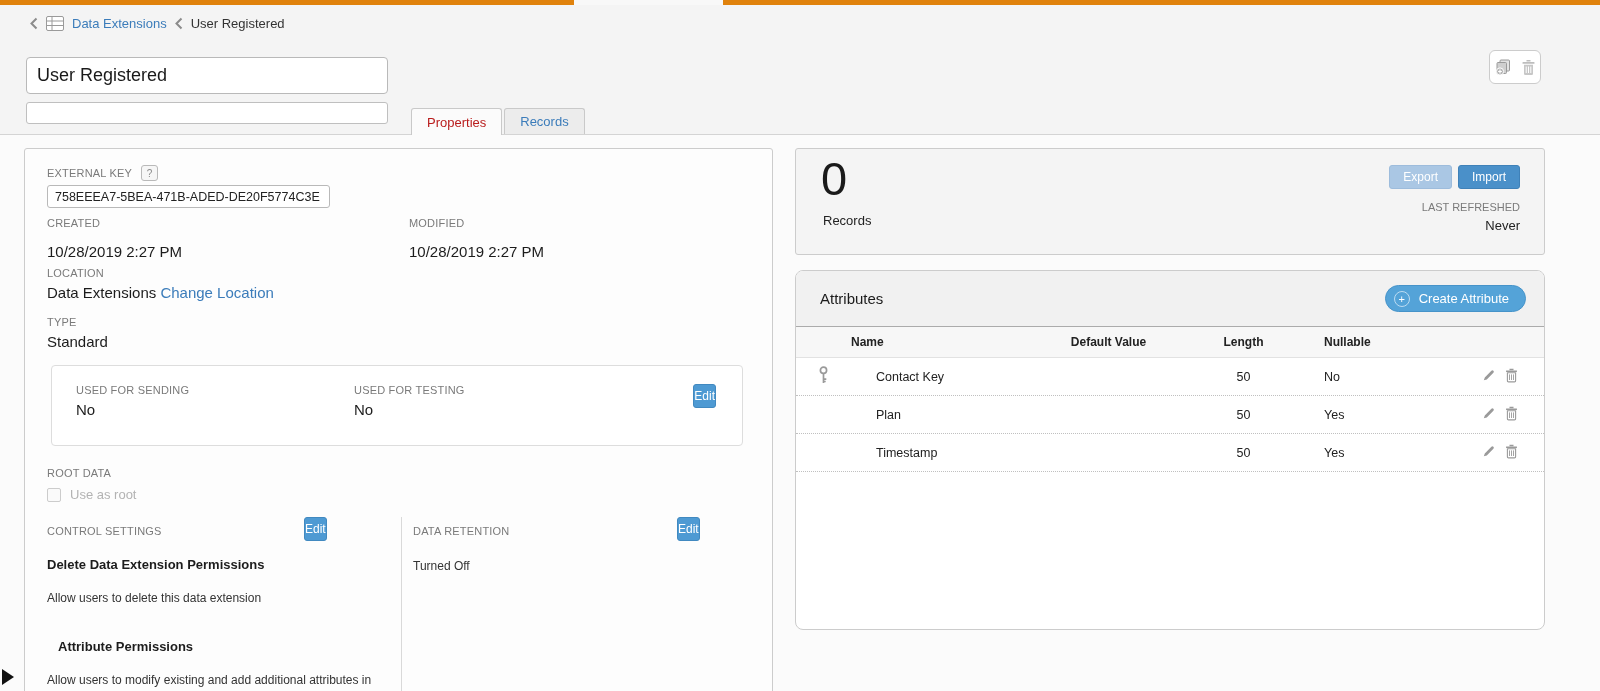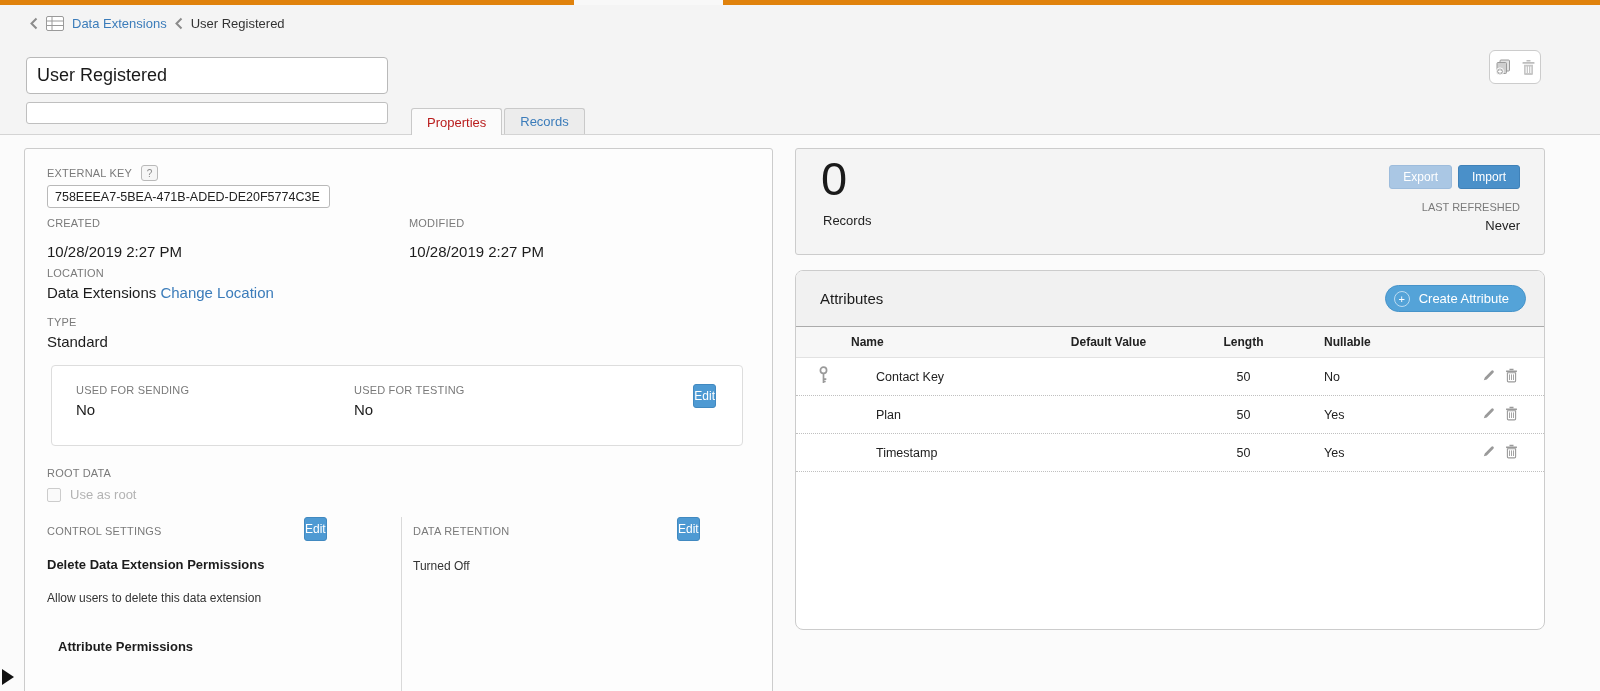--- a/index.html
+++ b/index.html
@@ -218,20 +218,21 @@
       <span class="abs u-label" style="left:0; top:10px;">CONTROL SETTINGS</span>
       <span class="abs edit-btn" style="left:257px; top:2px;">Edit</span>
 
       <span class="abs u-label" style="left:366px; top:10px;">DATA RETENTION</span>
       <span class="abs edit-btn" style="left:630px; top:2px;">Edit</span>
       <span class="abs perm-desc" style="left:366px; top:44px;">Turned Off</span>
 
       <span class="abs perm-title" style="left:0; top:42px;">Delete Data Extension Permissions</span>
       <span class="abs perm-desc" style="left:0; top:76px;">Allow users to delete this data extension</span>
       <span class="abs perm-title" style="left:11px; top:124px;">Attribute Permissions</span>
+      <span class="abs perm-desc" style="left:0; top:158px;">Allow users to modify existing and add additional attributes in</span>
     </div>
   </div>
 
   <div class="records-card">
     <div class="records-count">0</div>
     <div class="records-label">Records</div>
     <div class="rec-buttons">
       <span class="btn btn-export">Export</span>
       <span class="btn btn-import">Import</span>
     </div>

